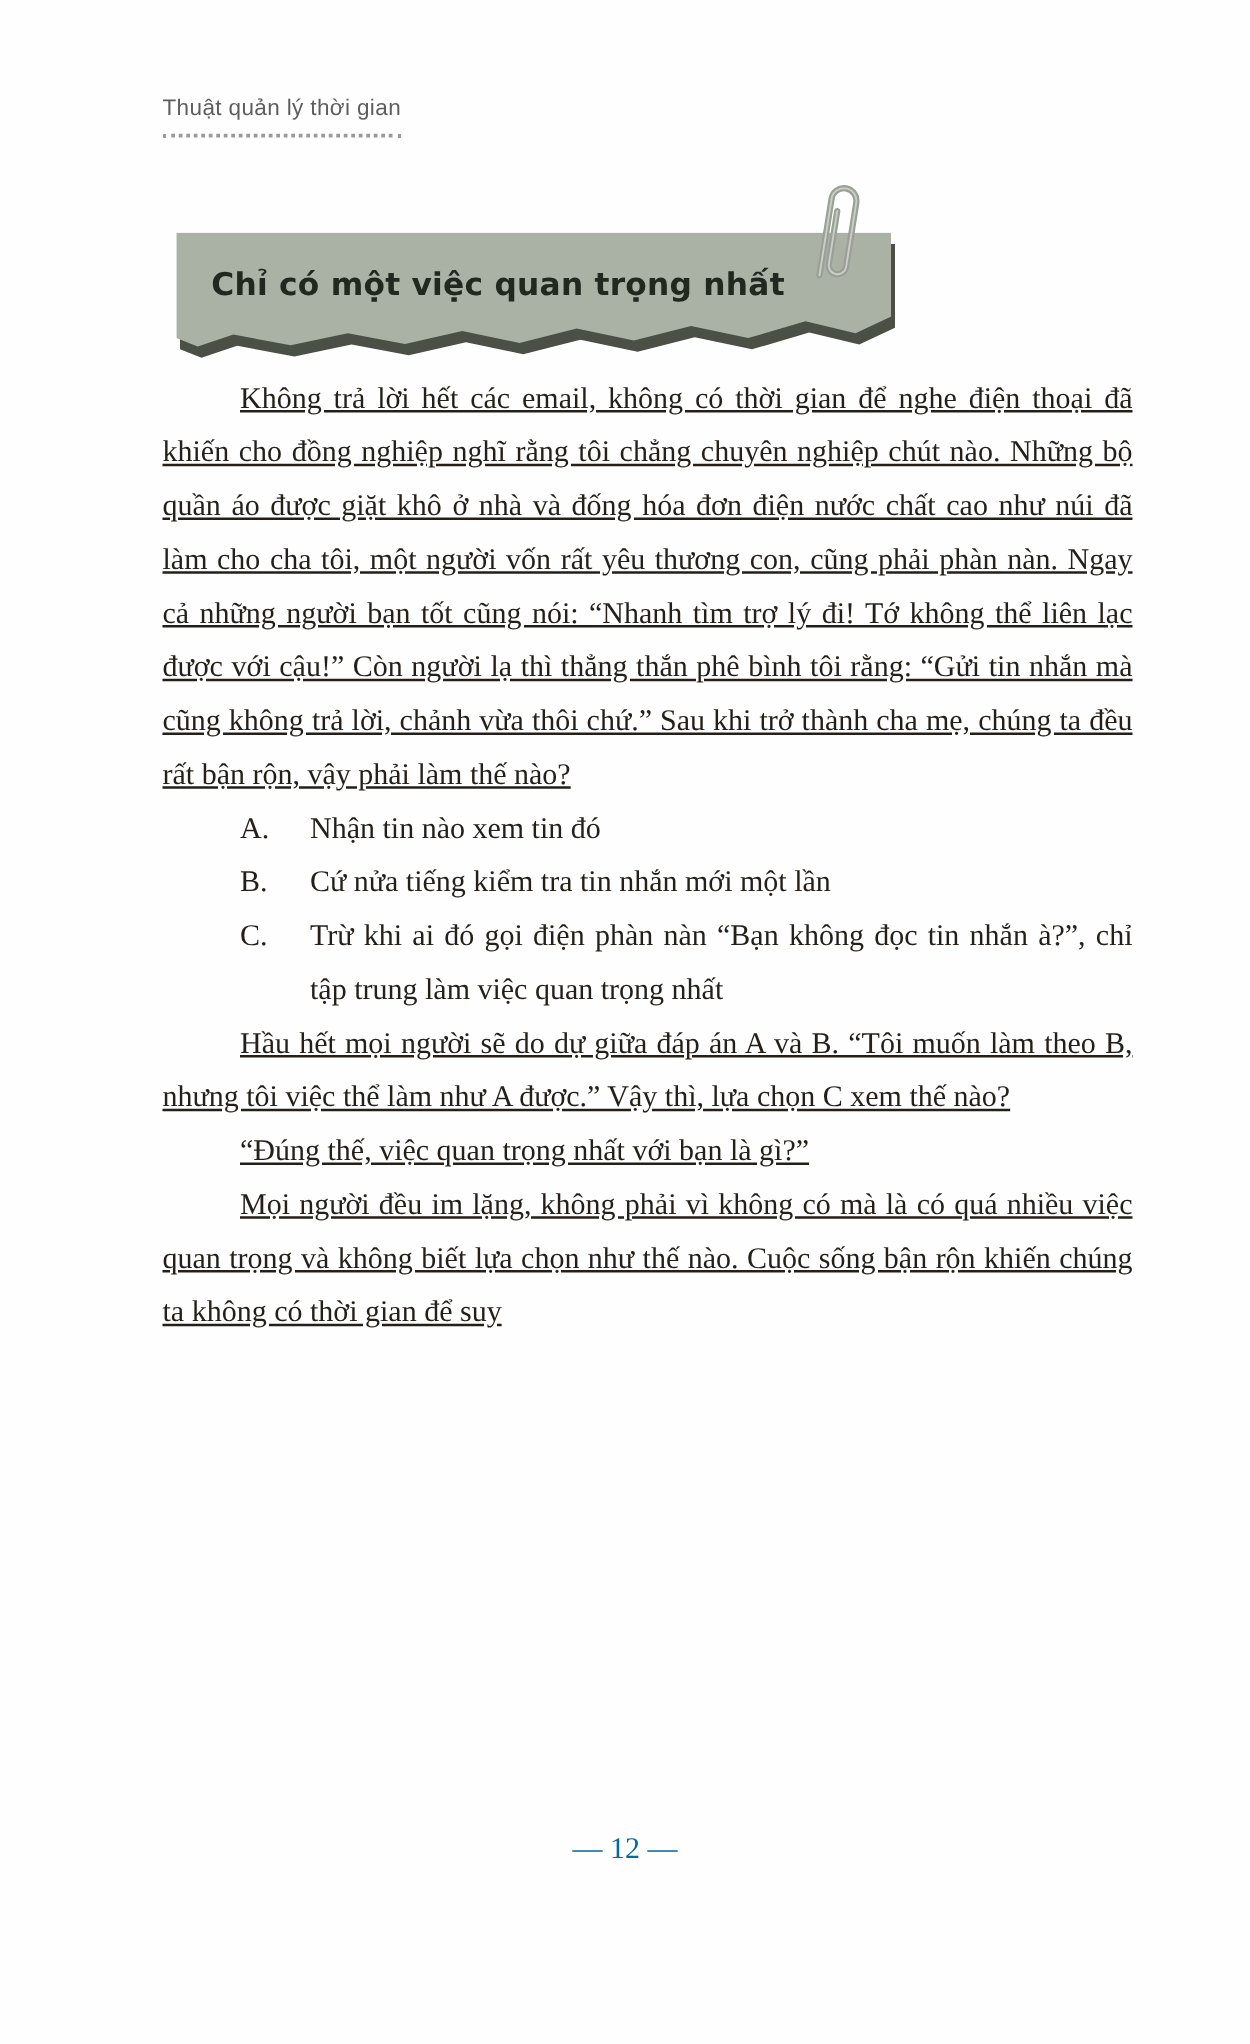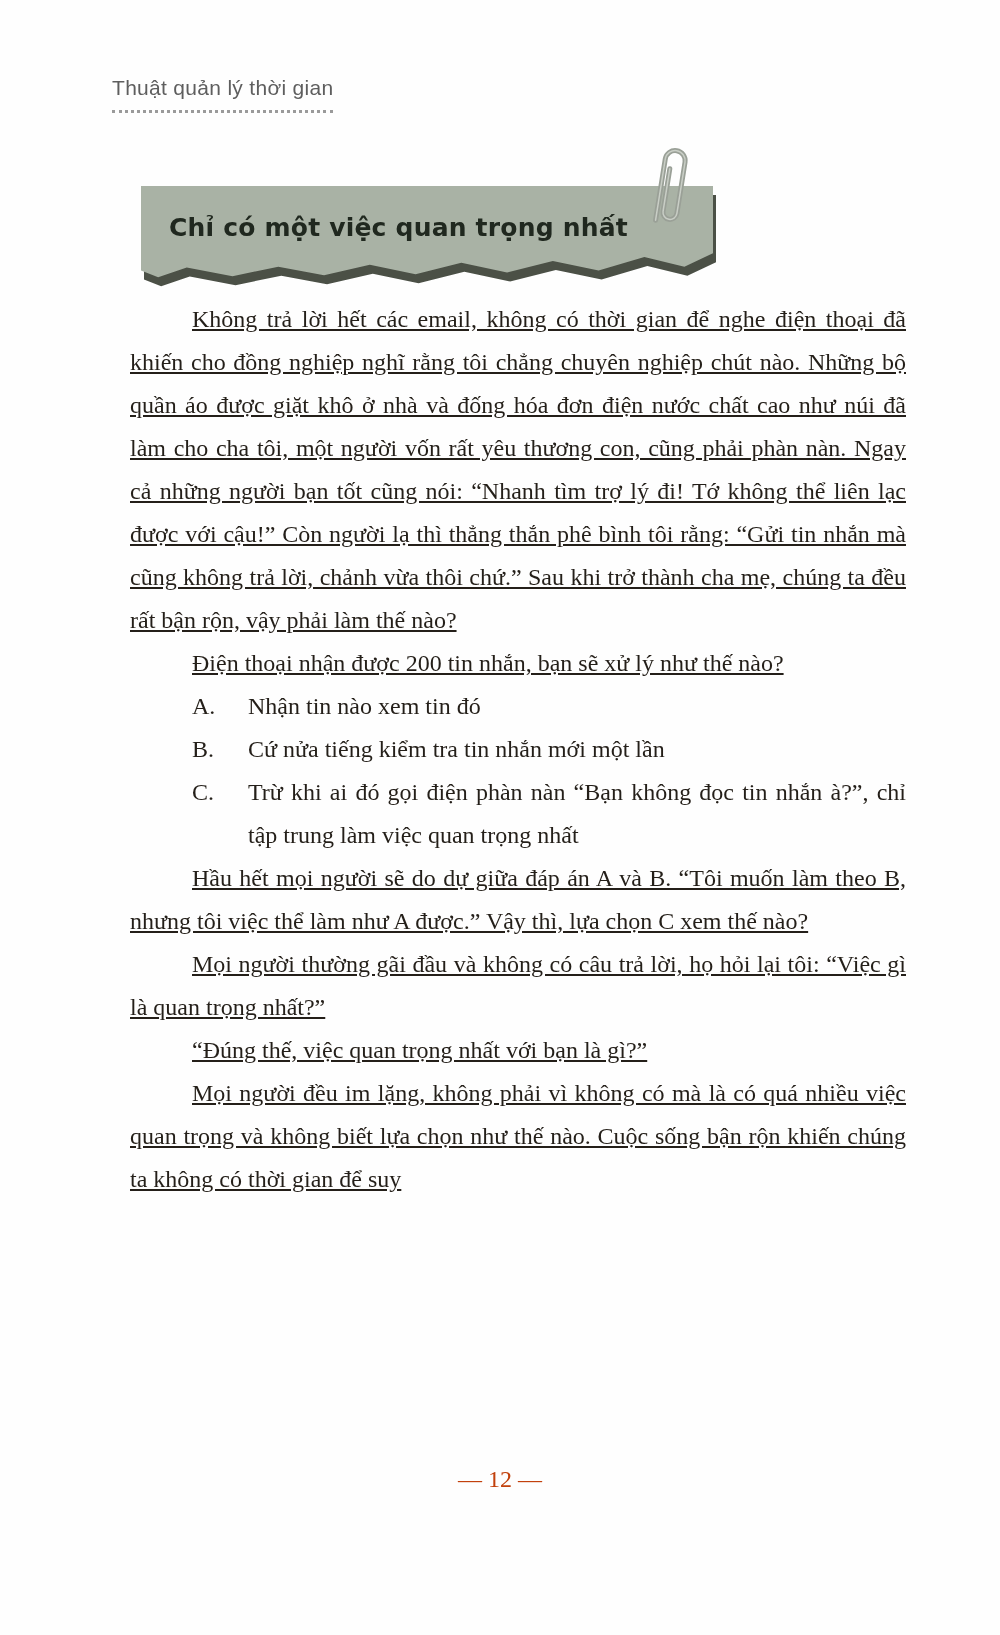--- a/index.html
+++ b/index.html
@@ -11,23 +11,23 @@
     background: #fefefe;
     font-family: "Liberation Serif", serif;
     color: #241f19;
     overflow: hidden;
   }
 
   
   .running-head {
     position: absolute;
     top: 76px;
-    left: 112px;
+    left: 130px;
     font-family: "Liberation Sans", sans-serif;
-    font-size: 21px;
+    font-size: 18px;
     color: #5e5e5e;
     letter-spacing: 0.3px;
     padding-bottom: 10px;
     border-bottom: 3px dotted #9a9a9a;
   }
 
   
   .title-banner {
     position: absolute;
     top: 186px;
@@ -91,21 +91,21 @@
   .choice-text { flex: 1; text-align: justify; }
 
   
   .page-number {
     position: absolute;
     top: 1466px;
     left: 0;
     width: 100%;
     text-align: center;
     font-size: 24px;
-    color: #c2410c;
+    color: #0369a1;
   }
 </style>
 </head>
 <body>
 
 <div class="page">
 
   <div class="running-head">Thuật quản lý thời gian</div>
 
   <div class="title-banner">
@@ -116,40 +116,38 @@
     <svg class="paperclip" width="48" height="102" viewBox="0 0 48 102" aria-hidden="true">
       <path d="M15 80 V18 a10 10 0 0 1 20 0 v52 a7 7 0 0 1 -14 0 V27" fill="none" stroke="#9aa097" stroke-width="5" stroke-linecap="round"></path>
       <path d="M15 80 V18 a10 10 0 0 1 20 0 v52 a7 7 0 0 1 -14 0 V27" fill="none" stroke="#c9cec6" stroke-width="1.5" stroke-linecap="round"></path>
     </svg>
   </div>
 
   <main class="body-text">
 
     <p>Không trả lời hết các email, không có thời gian để nghe điện thoại đã khiến cho đồng nghiệp nghĩ rằng tôi chẳng chuyên nghiệp chút nào. Những bộ quần áo được giặt khô ở nhà và đống hóa đơn điện nước chất cao như núi đã làm cho cha tôi, một người vốn rất yêu thương con, cũng phải phàn nàn. Ngay cả những người bạn tốt cũng nói: “Nhanh tìm trợ lý đi! Tớ không thể liên lạc được với cậu!” Còn người lạ thì thẳng thắn phê bình tôi rằng: “Gửi tin nhắn mà cũng không trả lời, chảnh vừa thôi chứ.” Sau khi trở thành cha mẹ, chúng ta đều rất bận rộn, vậy phải làm thế nào?</p>
 
-    <p>Điện thoại nhận được 200 tin nhắn, bạn sẽ xử lý như thế nào?</p>
 
     <div class="choice-list">
       <div class="choice-row">
         <span class="choice-label">A.</span>
         <span class="choice-text">Nhận tin nào xem tin đó</span>
       </div>
       <div class="choice-row">
         <span class="choice-label">B.</span>
         <span class="choice-text">Cứ nửa tiếng kiểm tra tin nhắn mới một lần</span>
       </div>
       <div class="choice-row">
         <span class="choice-label">C.</span>
         <span class="choice-text">Trừ khi ai đó gọi điện phàn nàn “Bạn không đọc tin nhắn à?”, chỉ tập trung làm việc quan trọng nhất</span>
       </div>
     </div>
 
     <p>Hầu hết mọi người sẽ do dự giữa đáp án A và B. “Tôi muốn làm theo B, nhưng tôi việc thể làm như A được.” Vậy thì, lựa chọn C xem thế nào?</p>
 
-    <p>Mọi người thường gãi đầu và không có câu trả lời, họ hỏi lại tôi: “Việc gì là quan trọng nhất?”</p>
 
     <p>“Đúng thế, việc quan trọng nhất với bạn là gì?”</p>
 
     <p>Mọi người đều im lặng, không phải vì không có mà là có quá nhiều việc quan trọng và không biết lựa chọn như thế nào. Cuộc sống bận rộn khiến chúng ta không có thời gian để suy</p>
 
   </main>
 
   <div class="page-number">— 12 —</div>
 
 </div>

